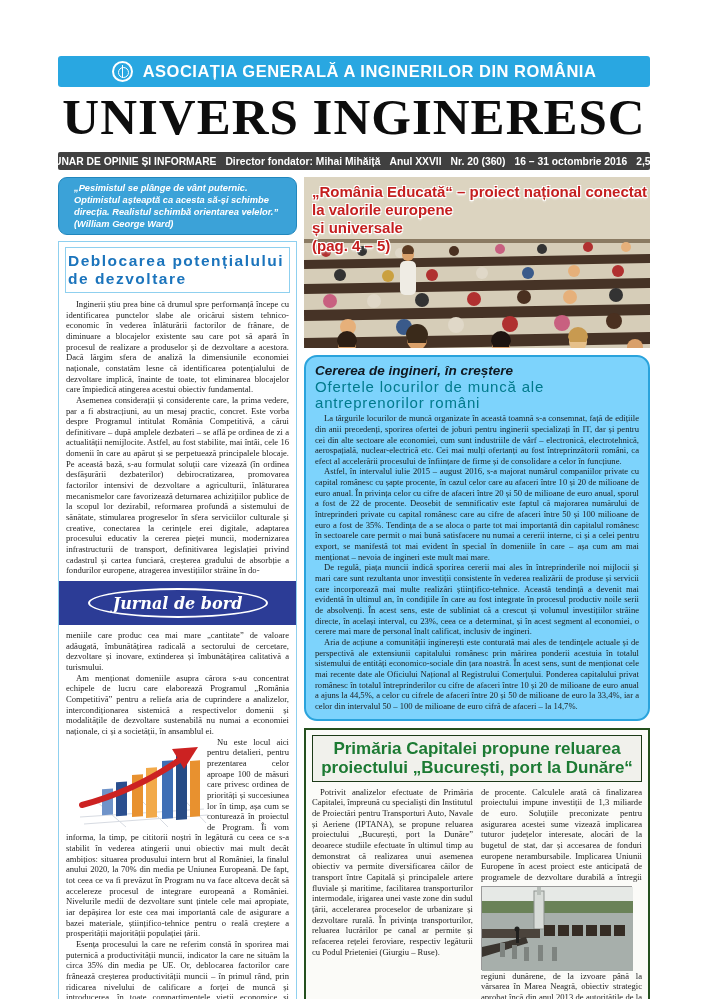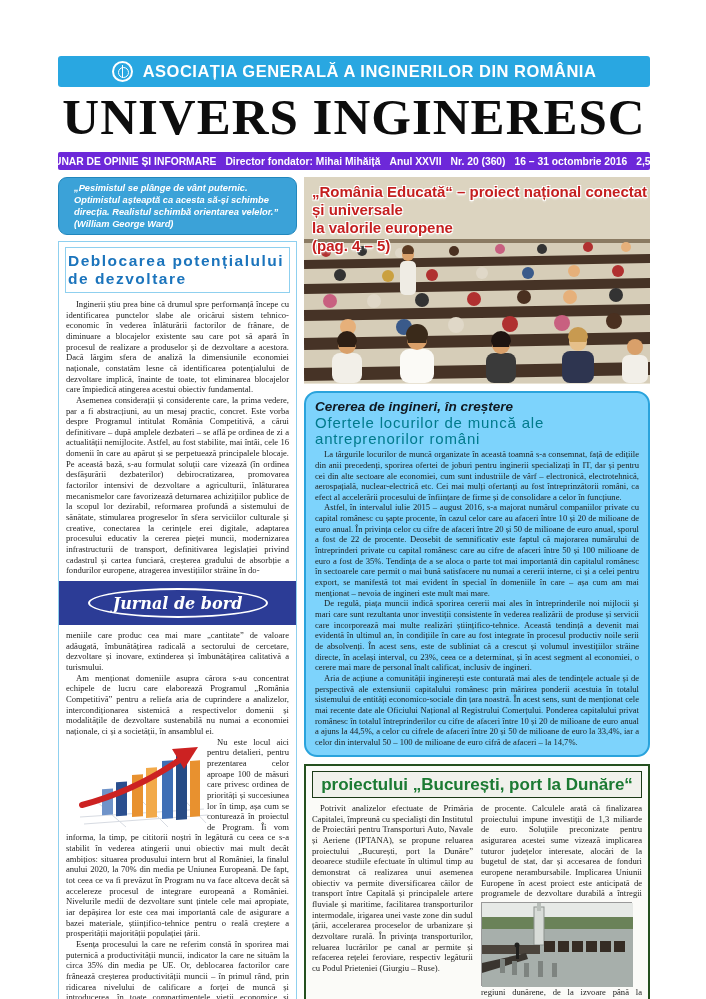--- a/index.html
+++ b/index.html
@@ -29,21 +29,21 @@
   }
   .logo-circle::after {
     content:""; position:absolute; left:8px; top:2px; width:1.5px; height:13px; background:#fff;
   }
   .masthead {
     font-family:"Liberation Serif", serif; font-weight:bold;
     font-size:51px; line-height:1.0; color:#0d0d0d; text-align:center;
     letter-spacing:1px; padding:5px 0 7px 0; white-space:nowrap;
   }
   .info-strip {
-    background:#6d28d9; border-radius:2px; height:18px; margin-top:2px;
+    background:#404040; border-radius:2px; height:18px; margin-top:2px;
     display:flex; align-items:center; justify-content:center; gap:9px;
     color:#fff; font-family:"Liberation Sans", sans-serif;
     font-weight:bold; font-size:10.3px; white-space:nowrap;
   }
 
   
   .cols { display:flex; gap:7px; margin-top:7px; }
   .col-left  { width:239px; flex:0 0 auto; }
   .col-right { flex:1 1 auto; min-width:0; }
 
@@ -81,21 +81,21 @@
     color:#fff; font-family:"DejaVu Serif", serif; font-style:italic;
     font-weight:bold; font-size:16px;
   }
   .chart-float {
     float:left; width:136px; height:90px; margin:2px 5px 1px 0;
     background:#fff;
   }
 
   
   .photo-feature {
-    position:relative; height:207px; overflow:hidden; background:#fdba74;
+    position:relative; height:171px; overflow:hidden; background:#fdba74;
   }
   .photo-feature svg { position:absolute; inset:0; }
   .photo-caption {
     position:absolute; left:8px; top:6px; z-index:2;
     color:#c41f1f; font-family:"Liberation Sans", sans-serif;
     font-weight:bold; font-size:15px; line-height:1.2;
     text-shadow:-1px -1px 0 #fff, 1px -1px 0 #fff, -1px 1px 0 #fff, 1px 1px 0 #fff, 0 2px 2px rgba(255,255,255,.8);
   }
   
   .jobs-box {
@@ -272,39 +272,40 @@
               <rect x="258" y="174" width="32" height="32" rx="8" fill="#2e3550"></rect>
                 <circle cx="274" cy="165" r="9" fill="#e6c08a"></circle>
                 <path d="M264 160 a10 10 0 0 1 20 0 l-2 5 h-16 Z" fill="#c89a50"></path>
               <rect x="318" y="178" width="26" height="28" rx="7" fill="#f2efe8"></rect>
                 <circle cx="331" cy="170" r="8" fill="#d9a06a"></circle>
             </g>
             <rect x="0" y="224" width="348" height="7" fill="#cfc8b6"></rect>
           </svg>
           <div class="photo-caption">
             <div>„România Educată“ – proiect național conectat</div>
+            <div>la valorile europene</div>
             <div>și universale</div>
-            <div>la valorile europene</div>
             <div>(pag. 4 – 5)</div>
           </div>
         </div>
 
         <div class="jobs-box">
           <div class="jobs-kicker">Cererea de ingineri, în creștere</div>
           <div class="jobs-title">Ofertele locurilor de muncă ale antreprenorilor români</div>
           <div class="jobs-body">
             <p>La târgurile locurilor de muncă organizate în această toamnă s-a consemnat, față de edițiile din anii precedenți, sporirea ofertei de joburi pentru inginerii specializați în IT, dar și pentru cei din alte sectoare ale economiei, cum sunt industriile de vârf – electronică, electrotehnică, aerospațială, nuclear-electrică etc. Cei mai mulți ofertanți au fost întreprinzătorii români, ca efect al accelerării procesului de înființare de firme și de consolidare a celor în funcțiune.</p>
             <p>Astfel, în intervalul iulie 2015 – august 2016, s-a majorat numărul companiilor private cu capital românesc cu șapte procente, în cazul celor care au afaceri între 10 și 20 de milioane de euro anual. În privința celor cu cifre de afaceri între 20 și 50 de milioane de euro anual, sporul a fost de 22 de procente. Deosebit de semnificativ este faptul că majorarea numărului de întreprinderi private cu capital românesc care au cifre de afaceri între 50 și 100 milioane de euro a fost de 35%. Tendința de a se aloca o parte tot mai importantă din capitalul românesc în sectoarele care permit o mai bună satisfacere nu numai a cererii interne, ci și a celei pentru export, se manifestă tot mai evident în special în domeniile în care – așa cum am mai menționat – nevoia de ingineri este mult mai mare.</p>
             <p>De regulă, piața muncii indică sporirea cererii mai ales în întreprinderile noi mijlocii și mari care sunt rezultanta unor investiții consistente în vederea realizării de produse și servicii care incorporează mai multe realizări științifico-tehnice. Această tendință a devenit mai evidentă în ultimul an, în condițiile în care au fost integrate în procesul productiv noile serii de absolvenți. În acest sens, este de subliniat că a crescut și volumul investițiilor străine directe, în același interval, cu 23%, ceea ce a determinat, și în acest segment al economiei, o cerere mai mare de personal înalt calificat, inclusiv de ingineri.</p>
             <p>Aria de acțiune a comunității inginerești este conturată mai ales de tendințele actuale și de perspectivă ale extensiunii capitalului românesc prin mărirea ponderii acestuia în totalul sistemului de entități economico-sociale din țara noastră. În acest sens, sunt de menționat cele mai recente date ale Oficiului Național al Registrului Comerțului. Ponderea capitalului privat românesc în totalul întreprinderilor cu cifre de afaceri între 10 și 20 de milioane de euro anual a ajuns la 44,5%, a celor cu cifrele de afaceri între 20 și 50 de milioane de euro la 33,4%, iar a celor din intervalul 50 – 100 de milioane de euro cifră de afaceri – la 14,7%.</p>
           </div>
         </div>
 
         <div class="port-box">
           <div class="port-title-box">
+            <div>Primăria Capitalei propune reluarea</div>
             <div>proiectului „București, port la Dunăre“</div>
           </div>
           <div class="port-cols">
             <div class="port-col">
               <p>Potrivit analizelor efectuate de Primăria Capitalei, împreună cu specialiști din Institutul de Proiectări pentru Transporturi Auto, Navale și Aeriene (IPTANA), se propune reluarea proiectului „București, port la Dunăre” deoarece studiile efectuate în ultimul timp au demonstrat că realizarea unui asemenea obiectiv va permite diversificarea căilor de transport între Capitală și principalele artere fluviale și maritime, facilitarea transporturilor intermodale, irigarea unei vaste zone din sudul țării, accelerarea proceselor de urbanizare și dezvoltare rurală. În privința transporturilor, reluarea lucrărilor pe canal ar permite și refacerea rețelei feroviare, respectiv legăturii cu Podul Prieteniei (Giurgiu – Ruse).</p>
 
             </div>
             <div class="port-col">
               <div class="flow">
                 <span>de procente. Calculele arată că finalizarea proiectului impune investiții de 1,3 miliarde de euro. Soluțiile preconizate pentru asigurarea acestei sume vizează implicarea tuturor județelor interesate, alocări de la bugetul de stat, dar și accesarea de fonduri europene nerambursabile. Implicarea Uniunii Europene în acest proiect este anticipată de programele de dezvoltare</span>

